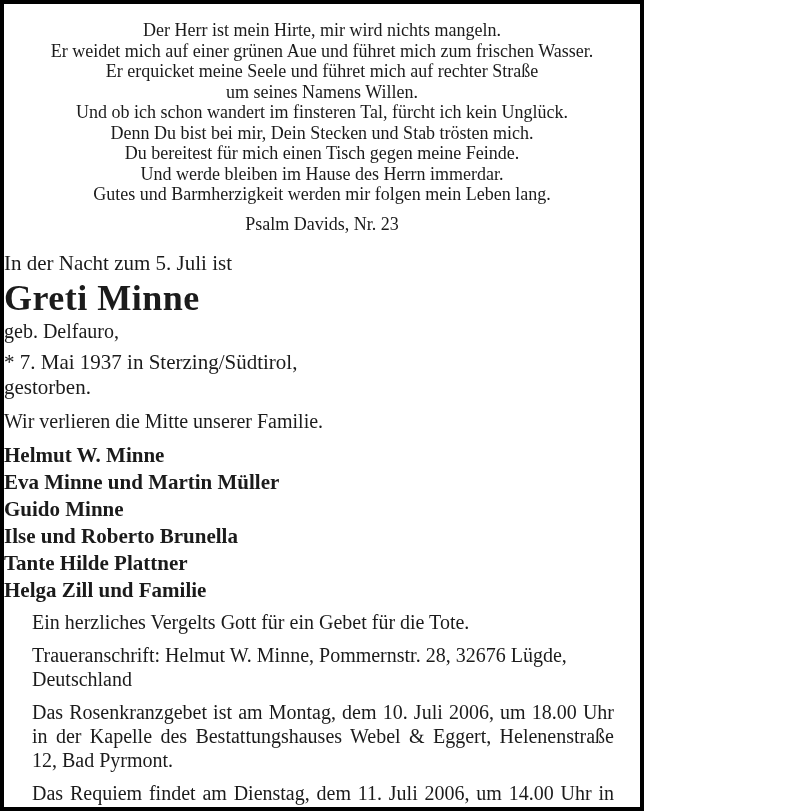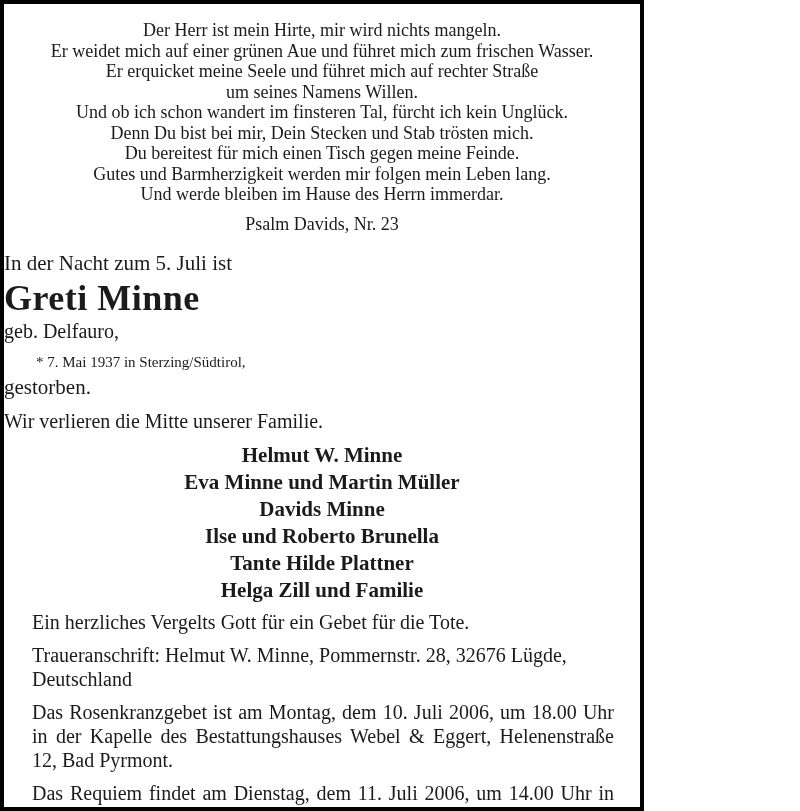--- a/index.html
+++ b/index.html
@@ -46,41 +46,40 @@
     line-height: 42px;
     font-weight: bold;
     letter-spacing: 0.5px;
   }
   .maiden {
     font-size: 20px;
     line-height: 25px;
   }
   .birth {
     margin-top: 6px;
-    font-size: 15px;
+    font-size: 21px;
     line-height: 25px;
-    padding-left: 32px;
   }
   .death {
     font-size: 21px;
     line-height: 25px;
   }
   .family-line {
     margin-top: 9px;
     font-size: 20px;
     line-height: 25px;
   }
 
   
   .mourners {
     margin-top: 8px;
     font-size: 21px;
     line-height: 27px;
     font-weight: bold;
-    text-align: center;
+    text-align: left;
   }
 
   
   .notices {
     margin: 6px 22px 0 24px;
     font-size: 20px;
     line-height: 24px;
     text-align: left;
   }
   .notices p {
@@ -99,36 +98,36 @@
 <div class="page">
 
   <div class="psalm">
     <div>Der Herr ist mein Hirte, mir wird nichts mangeln.</div>
     <div>Er weidet mich auf einer grünen Aue und führet mich zum frischen Wasser.</div>
     <div>Er erquicket meine Seele und führet mich auf rechter Straße</div>
     <div>um seines Namens Willen.</div>
     <div>Und ob ich schon wandert im finsteren Tal, fürcht ich kein Unglück.</div>
     <div>Denn Du bist bei mir, Dein Stecken und Stab trösten mich.</div>
     <div>Du bereitest für mich einen Tisch gegen meine Feinde.</div>
+    <div>Und werde bleiben im Hause des Herrn immerdar.</div>
     <div>Gutes und Barmherzigkeit werden mir folgen mein Leben lang.</div>
-    <div>Und werde bleiben im Hause des Herrn immerdar.</div>
   </div>
   <div class="psalm-attribution">Psalm Davids, Nr. 23</div>
 
   <div class="centered intro">In der Nacht zum 5. Juli ist</div>
   <div class="centered deceased-name">Greti Minne</div>
   <div class="centered maiden">geb. Delfauro,</div>
   <div class="centered birth">* 7. Mai 1937 in Sterzing/Südtirol,</div>
   <div class="centered death">gestorben.</div>
   <div class="centered family-line">Wir verlieren die Mitte unserer Familie.</div>
 
   <div class="mourners">
     <div>Helmut W. Minne</div>
     <div>Eva Minne und Martin Müller</div>
-    <div>Davids Minne</div>
+    <div>Guido Minne</div>
     <div>Ilse und Roberto Brunella</div>
     <div>Tante Hilde Plattner</div>
     <div>Helga Zill und Familie</div>
   </div>
 
   <div class="notices">
     <p>Ein herzliches Vergelts Gott für ein Gebet für die Tote.</p>
     <p>Traueranschrift: Helmut W. Minne, Pommernstr. 28, 32676 Lügde, Deutschland</p>
     <p class="justified">Das Rosenkranzgebet ist am Montag, dem 10. Juli 2006, um 18.00 Uhr in der Kapelle des Bestattungshauses Webel &amp; Eggert, Helenenstraße 12, Bad Pyrmont.</p>
     <p class="justified">Das Requiem findet am Dienstag, dem 11. Juli 2006, um 14.00 Uhr in der Pfarrkirche St. Marien zu Lügde statt. Anschließend ist die Beisetzung von der Friedhofskapelle aus.</p>

